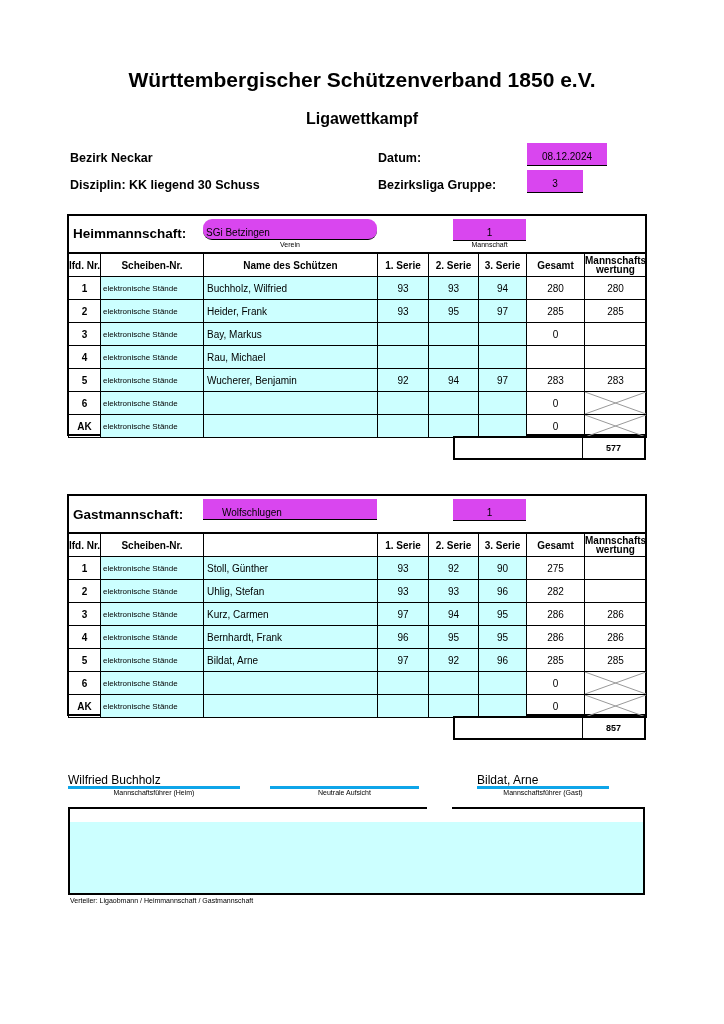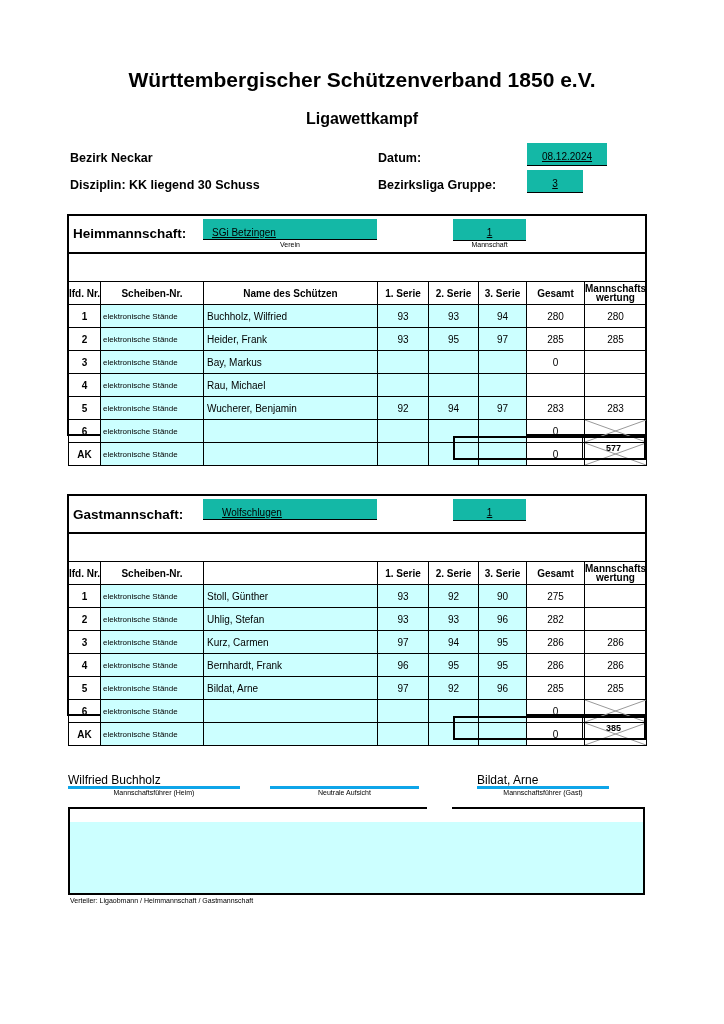--- a/index.html
+++ b/index.html
@@ -1,22 +1,22 @@
 <!DOCTYPE html>
 <html><head>
 <meta charset="utf-8">
 <style>
   html, body { margin:0; padding:0; background:#fff; }
   body { width:724px; height:1024px; position:relative; font-family:"Liberation Sans", sans-serif; color:#000; overflow:hidden; }
   .abs { position:absolute; }
   .title { left:0; width:724px; top:68px; text-align:center; font-size:21px; font-weight:bold; }
   .subtitle { left:0; width:724px; top:110px; text-align:center; font-size:16px; font-weight:bold; }
   .lbl { font-size:12.5px; font-weight:bold; }
-  .cyanbox { background:#14b8a6; border-bottom:1.5px solid #000; text-align:center; font-size:10px;text-decoration:underline; }
-  table.sheet { position:absolute; left:68px; width:578px; border-collapse:collapse; table-layout:fixed;margin-top:28px; }
+  .cyanbox { background:#d946ef; border-bottom:1.5px solid #000; text-align:center; font-size:10px; }
+  table.sheet { position:absolute; left:68px; width:578px; border-collapse:collapse; table-layout:fixed; }
   table.sheet td { border:1px solid #000; height:22px; font-size:10px; text-align:center; padding:0; overflow:hidden; white-space:nowrap; }
   .hdr td { font-size:7.5px; font-weight:bold; height:22px; line-height:9px; }
   .cy { background:#ccffff; }
   .name { text-align:left !important; padding-left:3px !important; font-size:10px; }
   .stand { text-align:left !important; padding-left:2px !important; font-size:8px !important; }
   .nr { font-weight:bold; font-size:10px; }
   .xcell { position:relative; }
   .xcell svg { position:absolute; left:0; top:0; width:100%; height:100%; }
   .frame { position:absolute; border:2px solid #000; box-sizing:border-box; pointer-events:none; }
   .sumbox { position:absolute; border:2px solid #000; box-sizing:border-box; height:24px; display:flex; }
@@ -33,21 +33,21 @@
 
 <div class="abs lbl" style="left:70px;top:151px;">Bezirk Neckar</div>
 <div class="abs lbl" style="left:70px;top:178px;">Disziplin: KK liegend 30 Schuss</div>
 <div class="abs lbl" style="left:378px;top:151px;">Datum:</div>
 <div class="abs lbl" style="left:378px;top:178px;">Bezirksliga Gruppe:</div>
 <div class="abs cyanbox" style="left:527px;top:143px;width:80px;height:22px;line-height:28px;">08.12.2024</div>
 <div class="abs cyanbox" style="left:527px;top:170px;width:56px;height:22px;line-height:28px;">3</div>
 
 <div class="frame" style="left:67px;top:214px;width:580px;height:222px;"></div>
 <div class="abs" style="left:73px;top:226px;font-size:13.5px;font-weight:bold;">Heimmannschaft:</div>
-<div class="abs cyanbox" style="left:203px;top:219px;width:174px;height:21px;text-align:left;padding-left:9px;box-sizing:border-box;font-size:10px;line-height:28px;">SGi Betzingen</div>
+<div class="abs cyanbox" style="left:203px;top:219px;width:174px;height:21px;text-align:left;padding-left:3px;box-sizing:border-box;font-size:10px;line-height:28px;border-radius:9px;">SGi Betzingen</div>
 <div class="abs" style="left:203px;top:241px;width:174px;text-align:center;font-size:7px;">Verein</div>
 <div class="abs cyanbox" style="left:453px;top:219px;width:73px;height:21px;font-size:10px;line-height:28px;">1</div>
 <div class="abs" style="left:453px;top:241px;width:73px;text-align:center;font-size:7px;">Mannschaft</div>
 <div class="abs" style="left:67px;top:252px;width:580px;border-top:2px solid #000;"></div>
 
 <table class="sheet" style="top:253px;">
   <colgroup>
       <col style="width:32px">
       <col style="width:103px">
       <col style="width:174px">
@@ -264,21 +264,21 @@
           <svg viewBox="0 0 100 100" preserveAspectRatio="none">
             <line x1="0" y1="0" x2="100" y2="100" stroke="#999" stroke-width="1" vector-effect="non-scaling-stroke"></line>
             <line x1="100" y1="0" x2="0" y2="100" stroke="#999" stroke-width="1" vector-effect="non-scaling-stroke"></line>
           </svg>
         </td>
       </tr>
     </tbody>
 </table>
 <div class="sumbox" style="left:453px;top:716px;width:193px;">
   <div class="left"></div>
-  <div class="right">385</div>
+  <div class="right">857</div>
 </div>
 
 <div class="abs sig-line" style="left:68px;top:773px;width:172px;">Wilfried Buchholz</div>
 <div class="abs sig-cap" style="left:68px;top:789px;width:172px;">Mannschaftsführer (Heim)</div>
 <div class="abs sig-line" style="left:270px;top:773px;width:149px;"></div>
 <div class="abs sig-cap" style="left:270px;top:789px;width:149px;">Neutrale Aufsicht</div>
 <div class="abs sig-line" style="left:477px;top:773px;width:132px;">Bildat, Arne</div>
 <div class="abs sig-cap" style="left:477px;top:789px;width:132px;">Mannschaftsführer (Gast)</div>
 
 <div class="abs" style="left:68px;top:809px;width:577px;height:86px;border:2px solid #000;border-top:none;box-sizing:border-box;">

